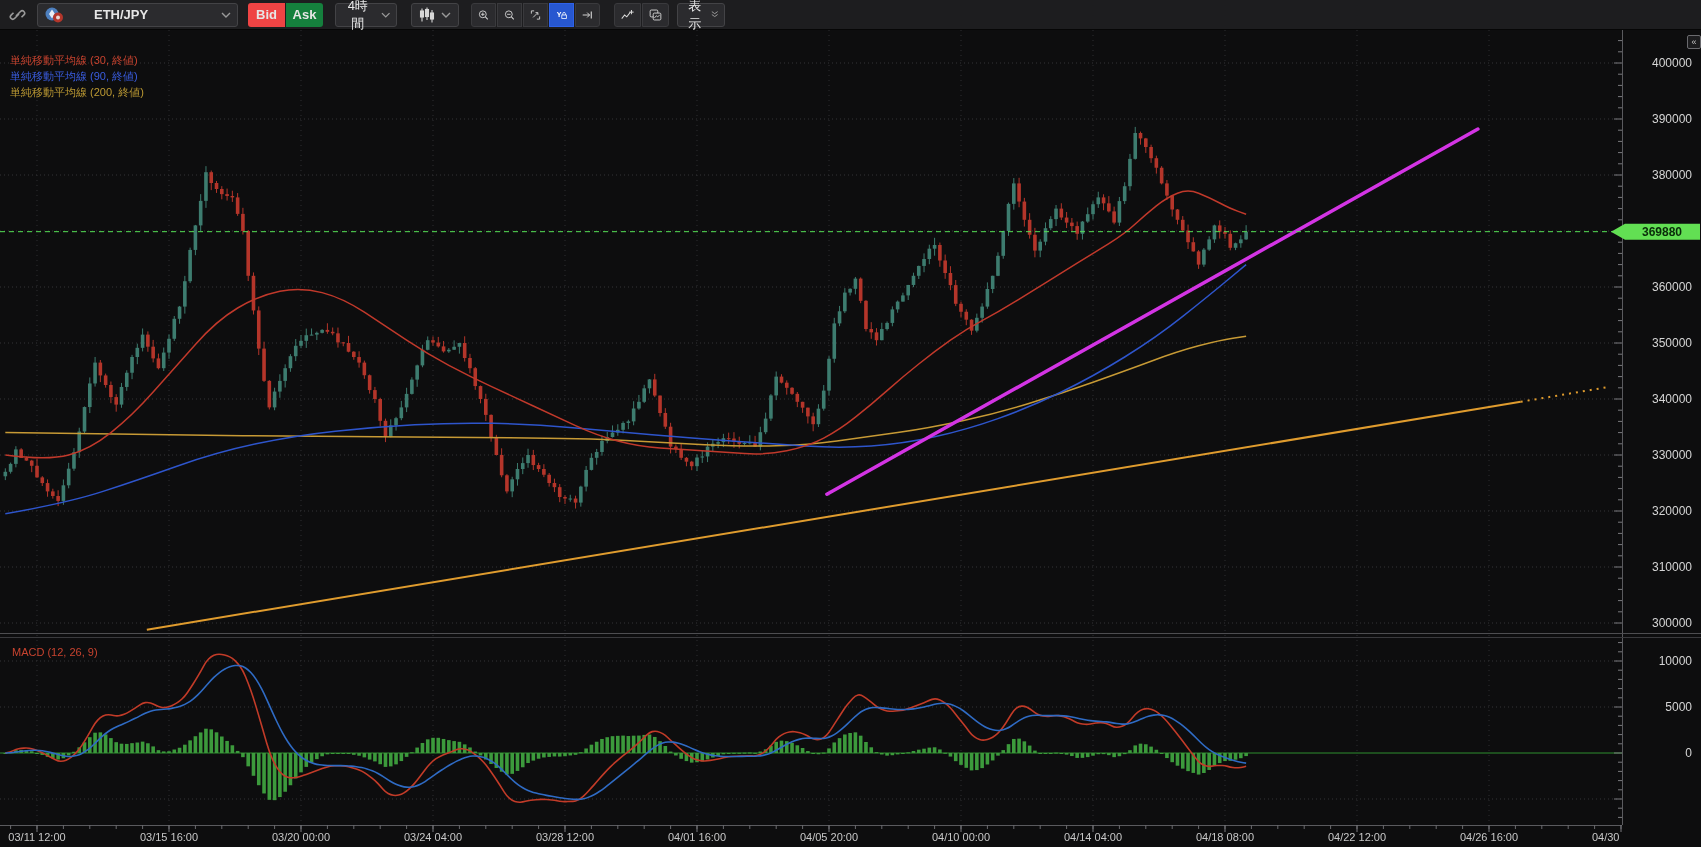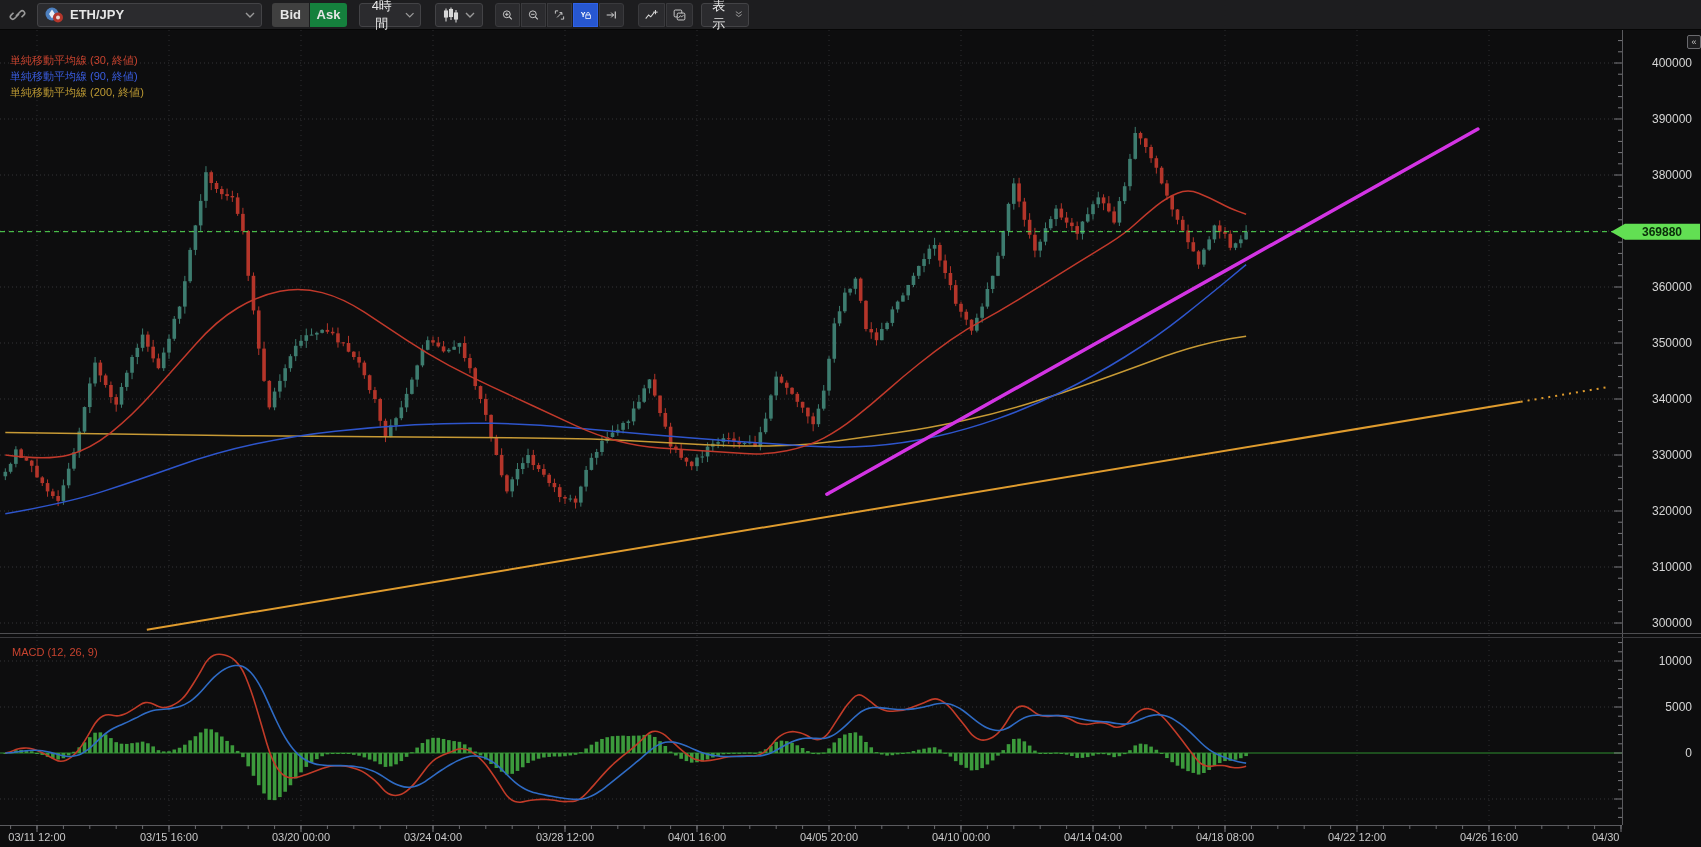--- a/index.html
+++ b/index.html
@@ -3,23 +3,23 @@
 <meta charset="utf-8">
 <style>
   html,body{margin:0;padding:0;background:#0d0d0e;width:1701px;height:847px;overflow:hidden;
     font-family:"Liberation Sans",sans-serif;}
   
   .toolbar{height:30px;background:#1d1d1f;display:flex;align-items:center;padding-left:6px;
     border-bottom:1px solid #060606;box-sizing:border-box;}
   .tb-link{width:22px;height:24px;display:flex;align-items:center;justify-content:center;cursor:pointer;}
   .tbbtn{height:24px;background:#2b2b2e;border:1px solid #434346;border-radius:3px;color:#e6e6e6;
     display:flex;align-items:center;justify-content:center;font-size:13px;box-sizing:border-box;cursor:pointer;}
-  .instrument{width:225px;margin-left:9px;justify-content:flex-start;padding:0 6px;}
+  .instrument{width:201px;margin-left:9px;justify-content:flex-start;padding:0 6px;gap:24px;}
   .instrument .lbl{margin-left:6px;flex:1;text-align:left;font-weight:bold;}
-  .bid{width:37px;margin-left:10px;background:#404040;border:none;font-weight:bold;border-radius:3px 0 0 3px;}
+  .bid{width:37px;margin-left:10px;background:#ef4444;border:none;font-weight:bold;border-radius:3px 0 0 3px;}
   .ask{width:37px;margin-left:1px;background:#15803d;border:none;font-weight:bold;border-radius:0 3px 3px 0;}
   .timeframe{width:62px;margin-left:12px;gap:7px;}
   .ctype{width:48px;margin-left:14px;gap:6px;}
   .icongrp{display:flex;margin-left:12px;gap:1px;}
   .icongrp .tbbtn{width:25px;border-radius:0;border-color:#3a3a3d;}
   .icongrp .tbbtn:first-child{border-radius:3px 0 0 3px;}
   .icongrp .tbbtn:last-child{border-radius:0 3px 3px 0;}
   .active-blue{background:#2757d0 !important;border-color:#2f62e8 !important;}
   .display-btn{width:48px;margin-left:8px;gap:5px;}
   

